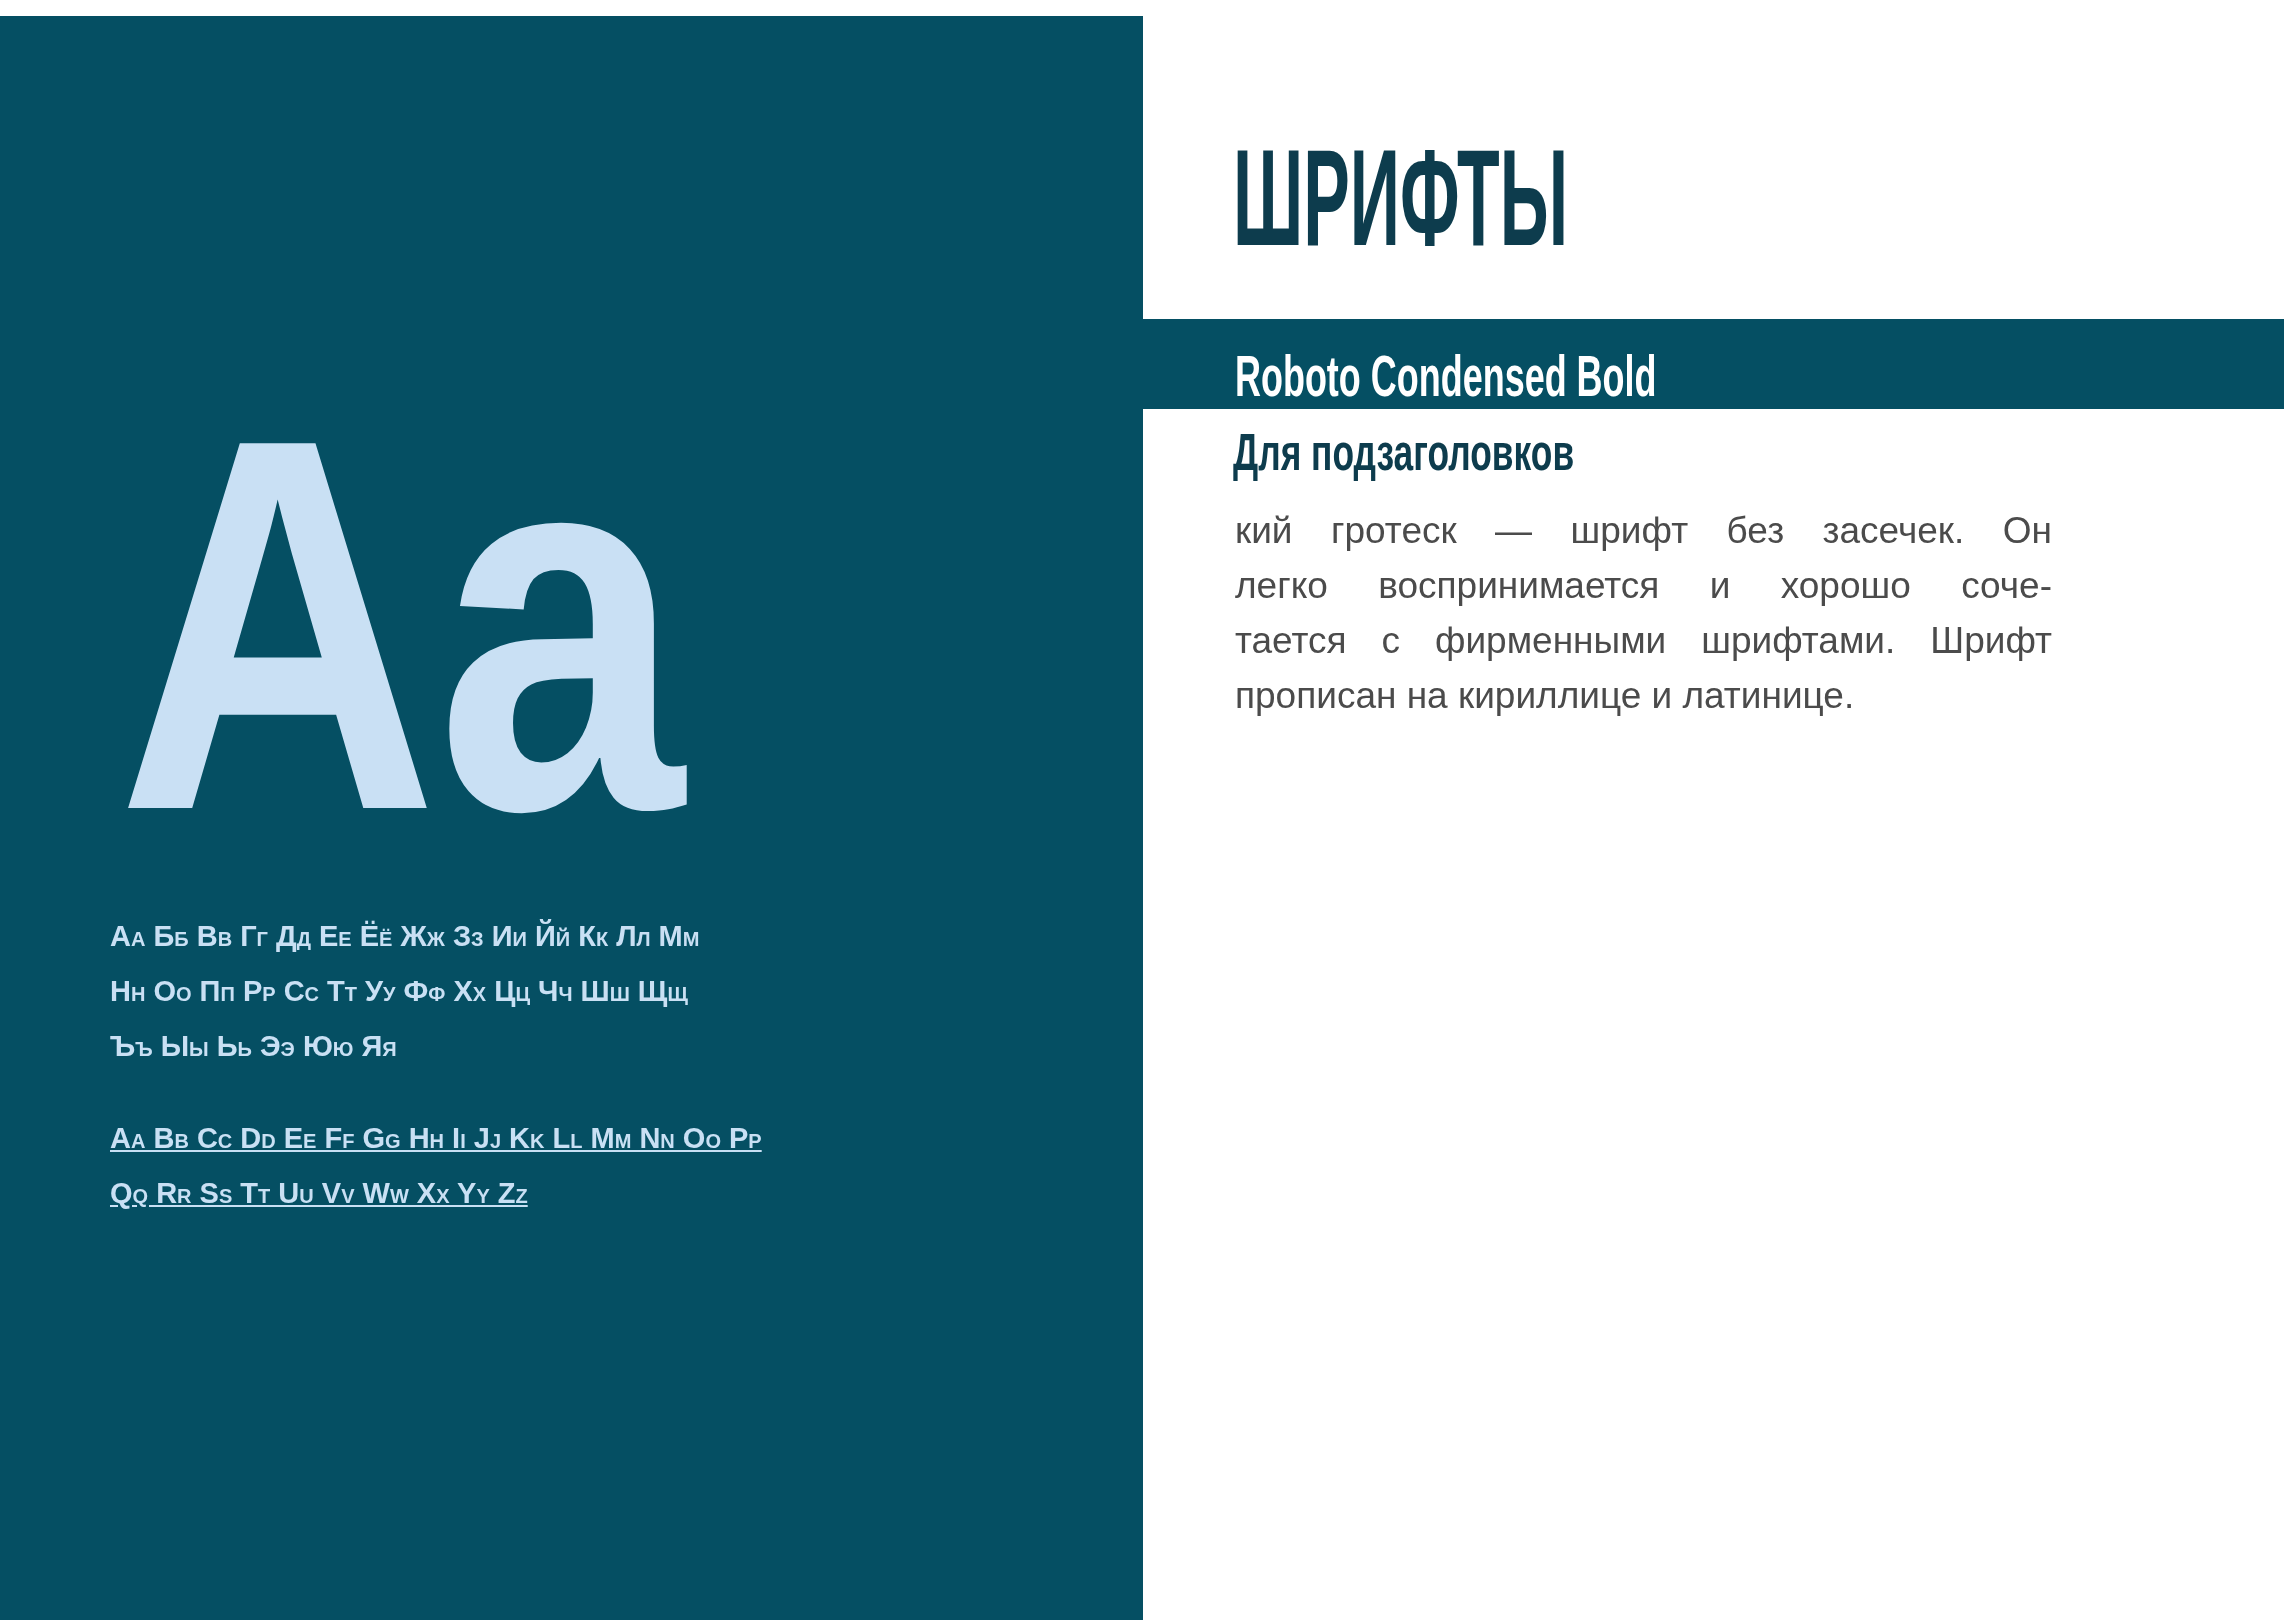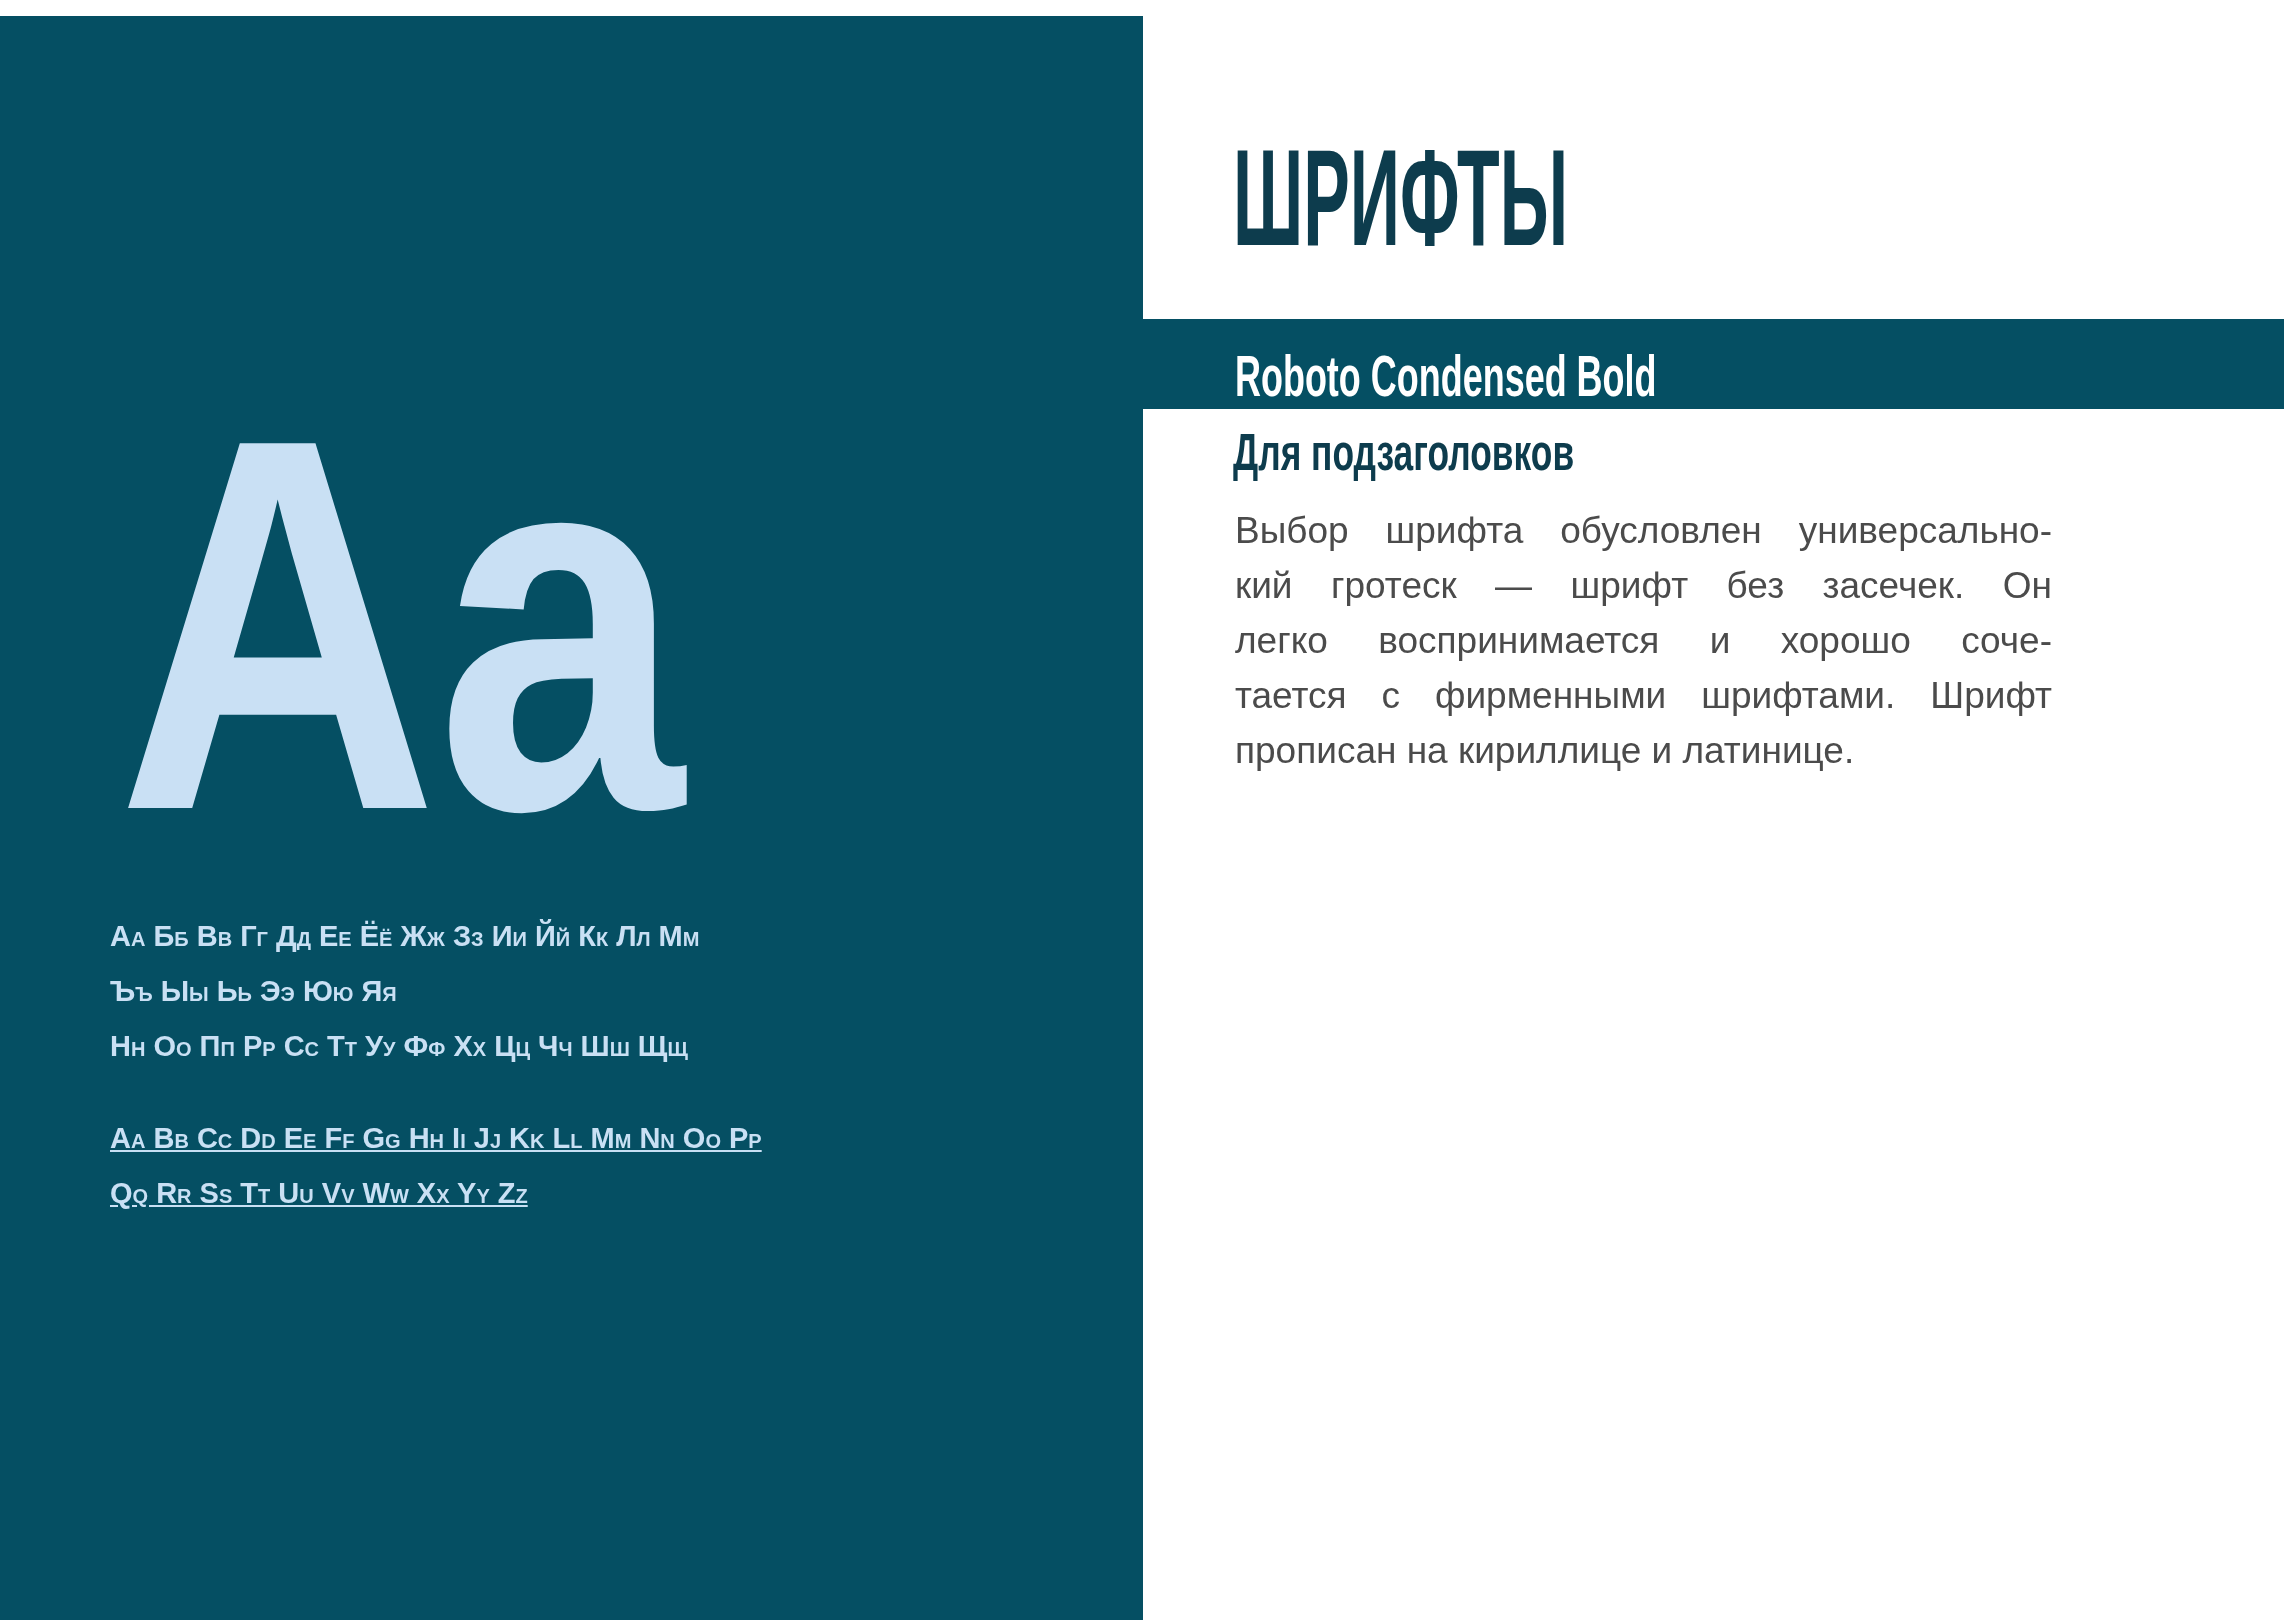--- a/index.html
+++ b/index.html
@@ -115,41 +115,40 @@
 </head>
 <body>
 
 <div class="canvas">
 
   <aside class="left-panel">
     <div class="big-aa">Aa</div>
 
     <div class="alphabet alphabet-cyrillic">
         <div class="alpha-line">Аа Бб Вв Гг Дд Ее Ёё Жж Зз Ии Йй Кк Лл Мм</div>
+        <div class="alpha-line">Нн Оо Пп Рр Сс Тт Уу Фф Хх Цц Чч Шш Щщ</div>
         <div class="alpha-line">Ъъ Ыы Ьь Ээ Юю Яя</div>
-        <div class="alpha-line">Нн Оо Пп Рр Сс Тт Уу Фф Хх Цц Чч Шш Щщ</div>
       </div>
 
     <div class="alphabet alphabet-latin">
         <div class="alpha-line">Aa Bb Cc Dd Ee Ff Gg Hh Ii Jj Kk Ll Mm Nn Oo Pp</div>
         <div class="alpha-line">Qq Rr Ss Tt Uu Vv Ww Xx Yy Zz</div>
       </div>
   </aside>
 
   <main>
     <h1 class="page-title">ШРИФТЫ</h1>
 
     <div class="font-bar">
       <span class="font-bar-label">Roboto Condensed Bold</span>
     </div>
 
     <h2 class="subheading">Для подзаголовков</h2>
 
     <div class="paragraph">
-        <div class="para-line">Выбор шрифта обусловлен универсально-</div>
         <div class="para-line">кий гротеск — шрифт без засечек. Он</div>
         <div class="para-line">легко воспринимается и хорошо соче-</div>
         <div class="para-line">тается с фирменными шрифтами. Шрифт</div>
         <div class="para-line">прописан на кириллице и латинице.</div>
       </div>
   </main>
 
 </div>
 
 

